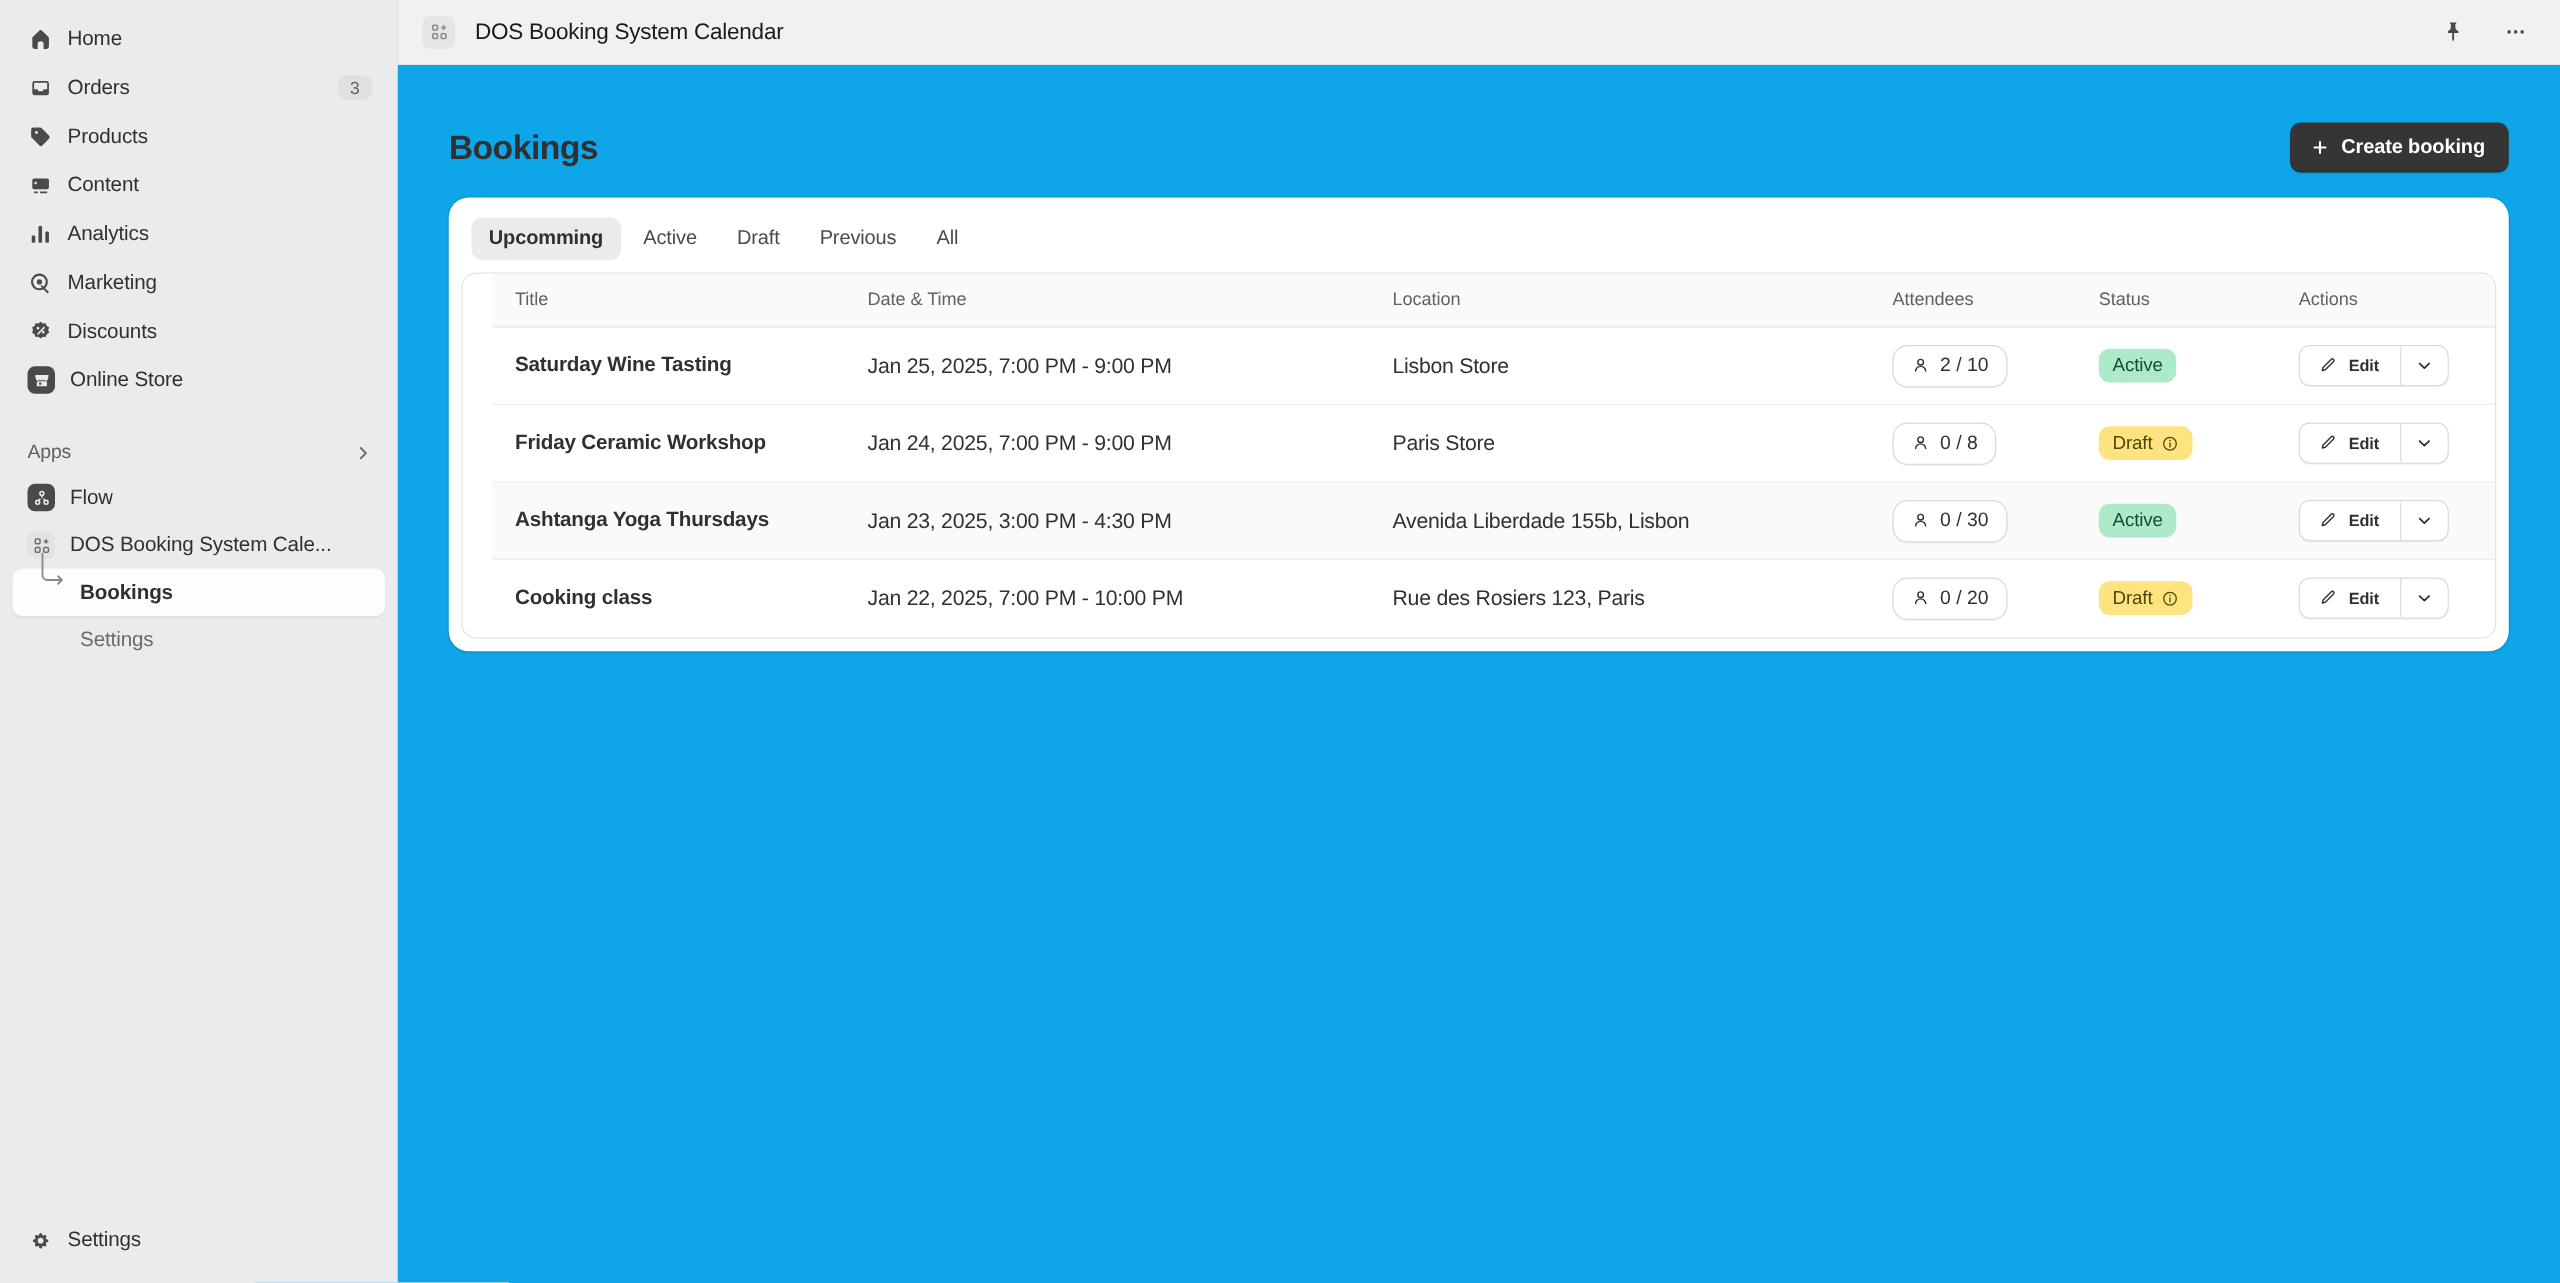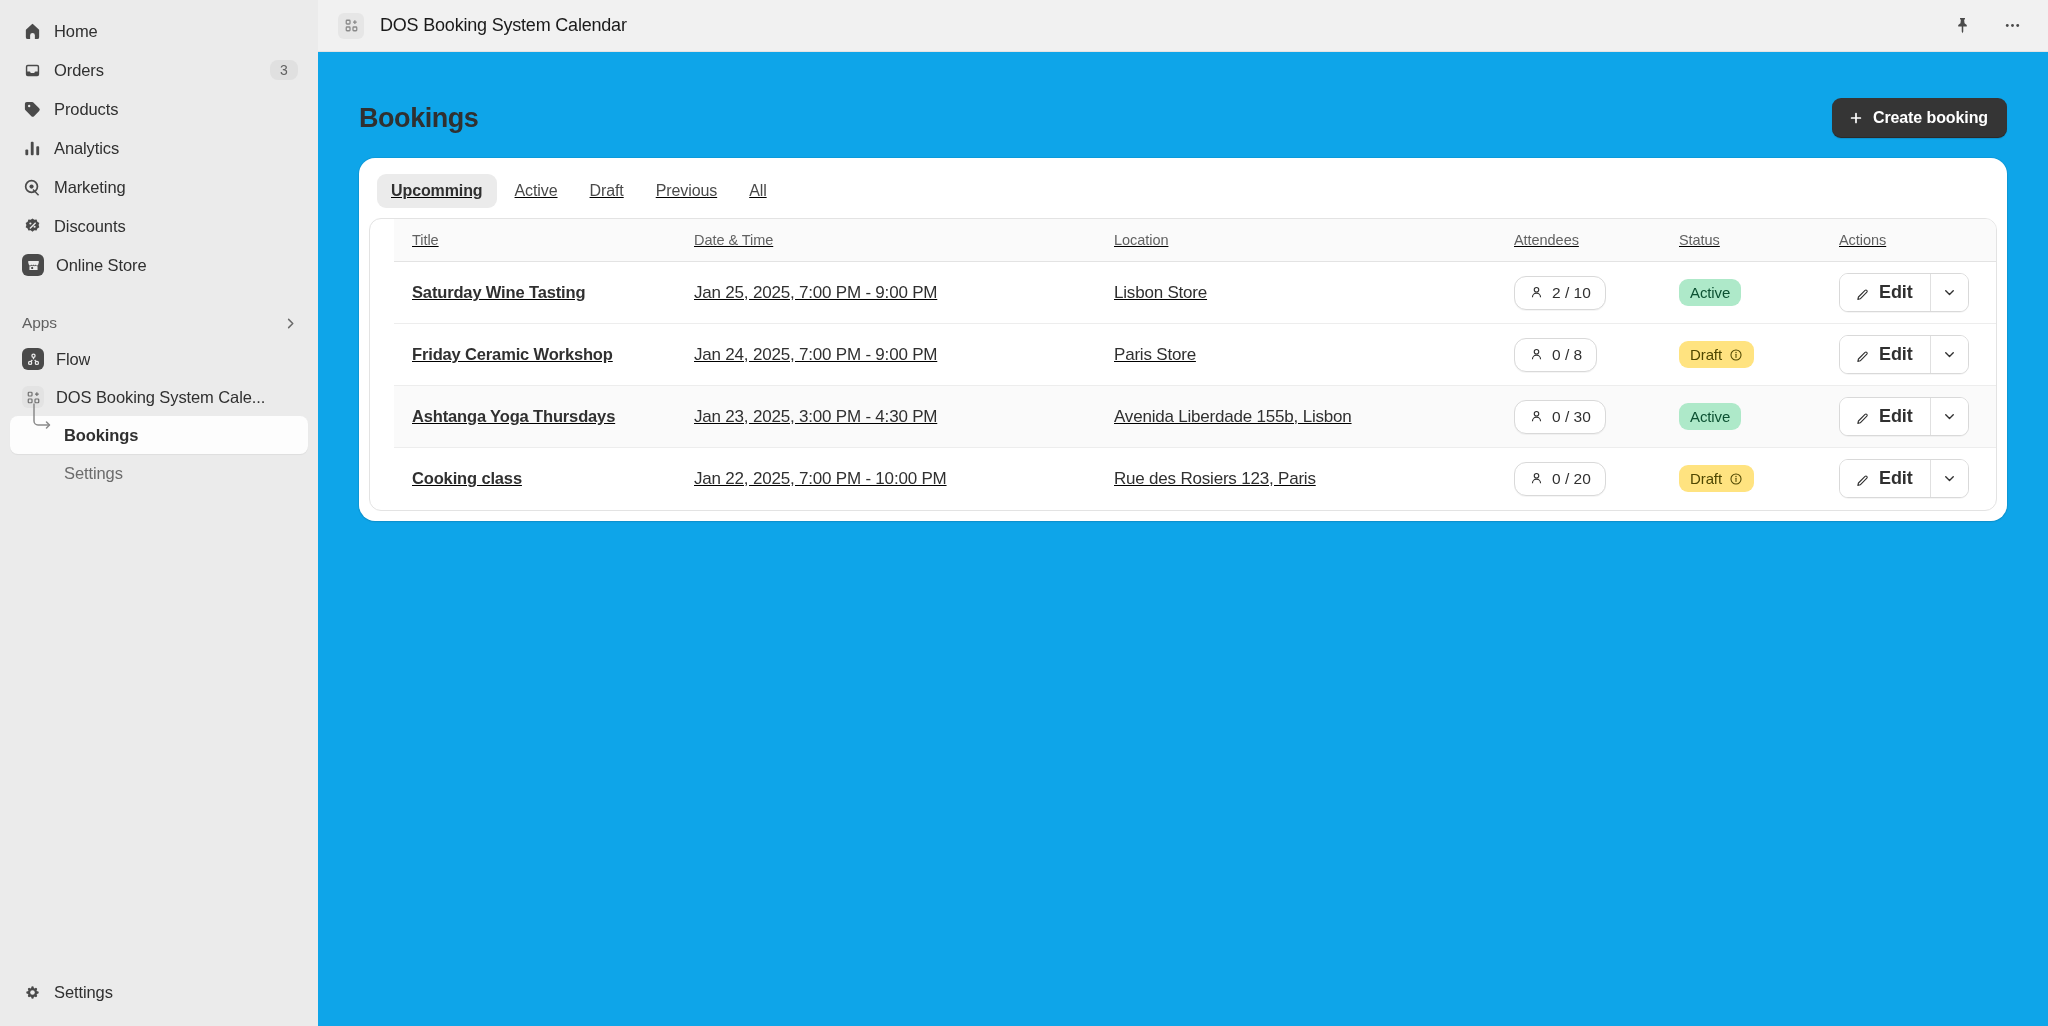--- a/index.html
+++ b/index.html
@@ -97,21 +97,20 @@
     font-size: 16px; font-weight: 650; letter-spacing: -0.1px;
     font-family: "Liberation Sans", sans-serif;
     box-shadow: inset 0 -1px 0 rgba(0,0,0,.2), 0 1px 1px rgba(0,0,0,.12);
   }
 
   .card {
     max-width: 1648px; margin: 0 auto;
     background: #fff; border-radius: 16px;
     box-shadow: 0 0 0 1px rgba(0,0,0,.06), 0 1px 2px rgba(0,0,0,.08);
     padding: 10px 10px 10px 10px;
-    text-decoration: underline;
   }
   .tabs { display: flex; align-items: center; gap: 4px; padding: 6px 8px 10px 8px; }
   .tab {
     padding: 8px 14px; border-radius: 9px; font-size: 16px; color: #4a4a4a;
     cursor: pointer; white-space: nowrap; letter-spacing: -0.1px;
   }
   .tab.active { background: #ebebeb; color: #303030; font-weight: 650; }
 
   .table-wrap { border: 1px solid #e3e3e3; border-radius: 12px; overflow: hidden; padding-left: 24px; }
   table { width: 100%; border-collapse: collapse; table-layout: fixed; }
@@ -147,21 +146,21 @@
     font-size: 15px; font-weight: 500; letter-spacing: -0.1px;
   }
   .badge-status.active { background: #aee9c9; color: #0c5132; }
   .badge-status.draft  { background: #ffe380; color: #4f4700; }
 
   .btn-group { display: inline-flex; align-items: stretch;
     border: 1px solid #d9d9d9; border-radius: 9px; overflow: hidden; background: #fff;
     box-shadow: 0 1px 0 rgba(0,0,0,.04); }
   .btn-edit {
     display: inline-flex; align-items: flex-end; gap: 9px;
-    padding: 8px 17px 8px 15px; font-size: 18px; font-weight: 650; color: #303030;
+    padding: 8px 17px 8px 15px; font-size: 13px; font-weight: 650; color: #303030;
     cursor: pointer; background: #fff; border: none;
     font-family: "Liberation Sans", sans-serif; letter-spacing: -0.1px;
   }
   .btn-caret {
     display: inline-flex; align-items: center; justify-content: center;
     width: 38px; border-left: 1px solid #e0e0e0; cursor: pointer; background: #fff; color: #303030;
   }
   svg { display: block; }
 </style>
 </head>
@@ -195,20 +194,28 @@
       <div class="nav-item">
         <span class="ic">
           <svg width="19" height="19" viewBox="0 0 20 20" fill="currentColor">
               <path d="M10.6 2.4 17 8.8a2 2 0 0 1 0 2.83l-5.37 5.37a2 2 0 0 1-2.83 0L2.4 10.6A2 2 0 0 1 2 9.47V4a2 2 0 0 1 2-2h5.47a2 2 0 0 1 1.13.4ZM6.5 7.5a1.25 1.25 0 1 0 0-2.5 1.25 1.25 0 0 0 0 2.5Z"></path>
             </svg>
         </span>
         <span class="lbl">Products</span>
       </div>
 
 
+      <div class="nav-item">
+        <span class="ic">
+          <svg width="19" height="19" viewBox="0 0 20 20" fill="currentColor">
+              <path d="M3 5.5A1.5 1.5 0 0 1 4.5 4h11A1.5 1.5 0 0 1 17 5.5v6A1.5 1.5 0 0 1 15.5 13h-11A1.5 1.5 0 0 1 3 11.5v-6Zm2.8 1.2a1.1 1.1 0 1 0 0 2.2 1.1 1.1 0 0 0 0-2.2Zm-1.3 9.8h3v-1.5h-3V16.5Zm5 0h6v-1.5h-6V16.5Z"></path>
+            </svg>
+        </span>
+        <span class="lbl">Content</span>
+      </div>
 
 
       <div class="nav-item">
         <span class="ic">
           <svg width="19" height="19" viewBox="0 0 20 20" fill="currentColor">
               <rect x="2.5" y="11" width="3" height="6" rx="1"></rect>
               <rect x="8.2" y="3" width="3" height="14" rx="1"></rect>
               <rect x="14" y="7.5" width="3" height="9.5" rx="1"></rect>
             </svg>
         </span>

